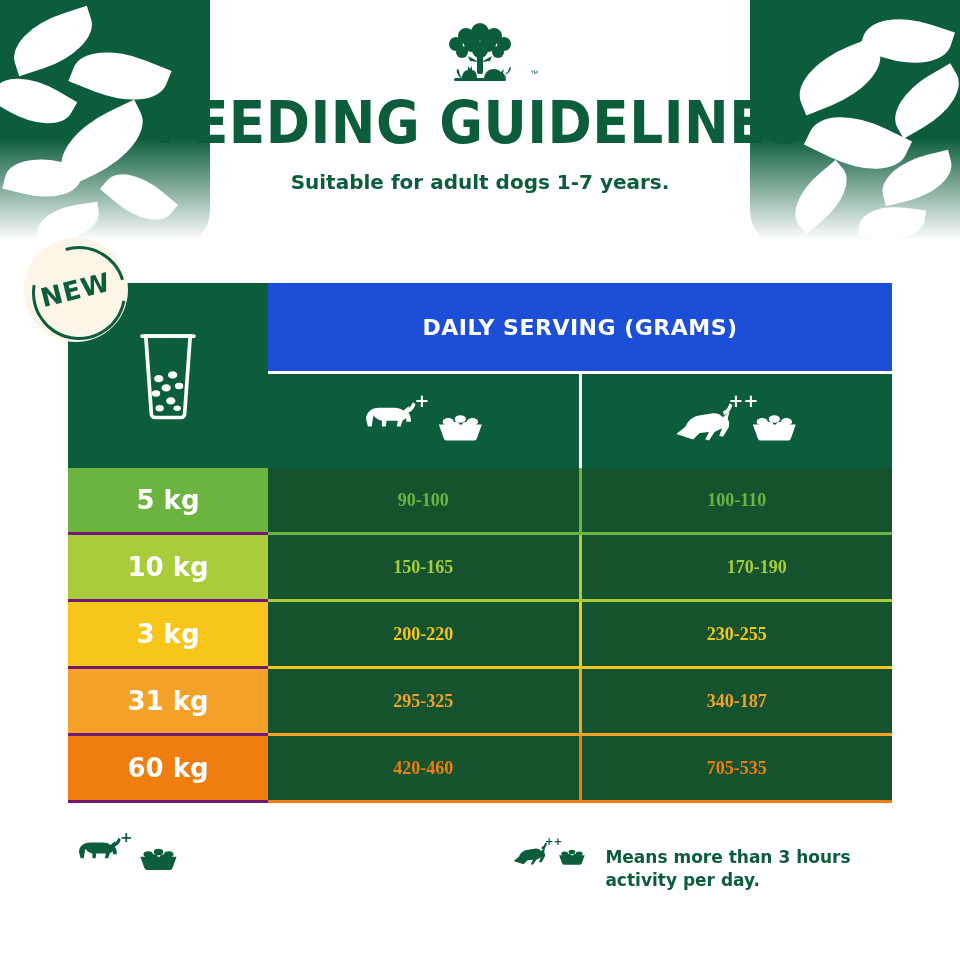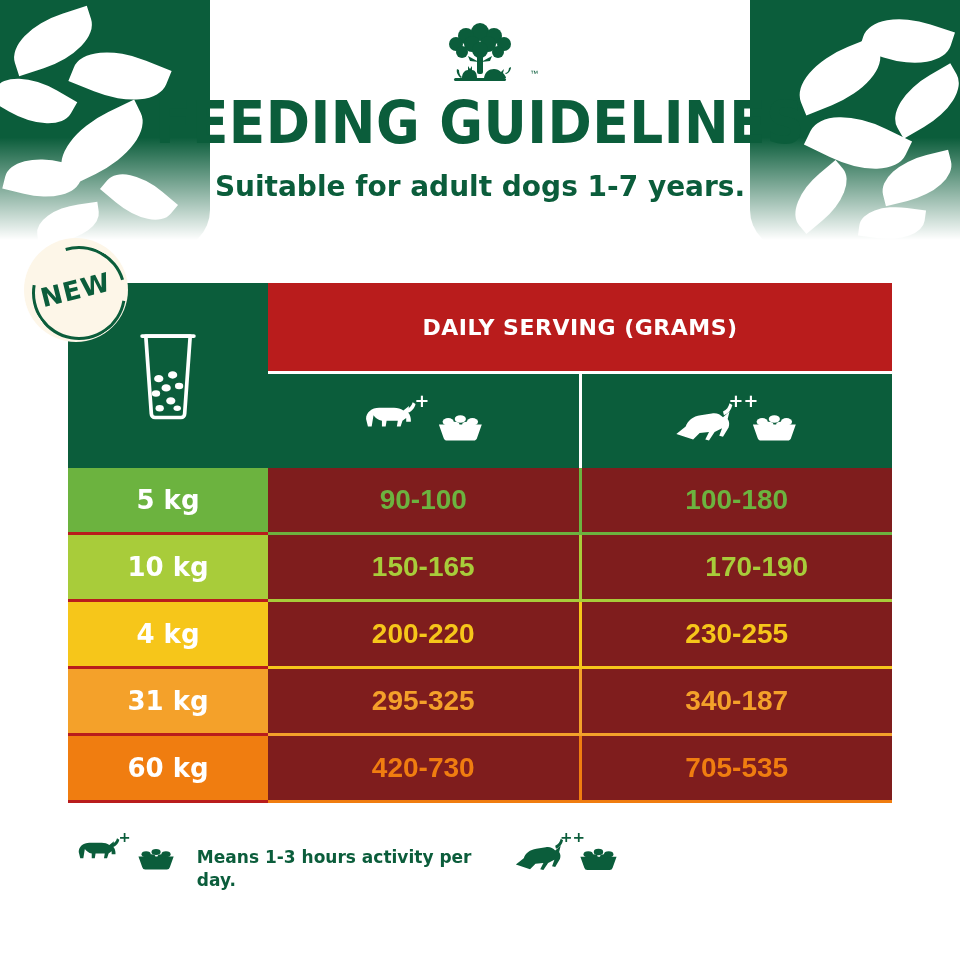--- a/index.html
+++ b/index.html
@@ -86,21 +86,21 @@
     font-size: 58px;
     letter-spacing: 0.5px;
     color: #0b5d3b;
     margin: 6px 0 0 0;
     line-height: 1;
     transform: scaleX(0.92);
   }
   .subtitle {
     font-family: "DejaVu Sans", sans-serif;
     font-weight: bold;
-    font-size: 28px;
+    font-size: 20px;
     color: #0b5d3b;
     margin-top: 18px;
   }
 
   
   .new-badge {
     position: absolute;
     left: 24px;
     top: 238px;
     width: 104px;
@@ -155,21 +155,21 @@
   td, th { padding: 0; }
 
   .cell-cup {
     width: 200px;
     background: #0b5d3b;
     height: 182px;
     text-align: center;
     vertical-align: middle;
   }
   .cell-daily {
-    background: #b91c1c;
+    background: #1d4ed8;
     color: #ffffff;
     height: 88px;
     text-align: center;
     font-family: "DejaVu Sans", sans-serif;
     font-weight: bold;
     font-size: 22px;
     letter-spacing: 0.5px;
   }
   .cell-act {
     background: #0b5d3b;
@@ -181,29 +181,29 @@
   .cell-act.first { border-left: none; }
   .sep-row td { height: 3px; background: #ffffff; padding: 0; }
 
   .weight {
     height: 64px;
     text-align: center;
     font-family: "DejaVu Sans", sans-serif;
     font-weight: bold;
     font-size: 26px;
     color: #ffffff;
-    border-bottom: 3px solid #b91c1c;
+    border-bottom: 3px solid #701a75;
   }
   .value {
     height: 64px;
     text-align: center;
-    font-family: Liberation Sans, sans-serif;
-    font-weight: bold;
-    font-size: 28px;
-    background: #7f1d1d;
+    font-family: Liberation Serif, serif;
+    font-weight: bold;
+    font-size: 18px;
+    background: #14532d;
   }
   .value.c1 { border-right: 3px solid; }
   .value.c2 { }
   tr.datarow td.value { border-bottom: 3px solid; }
 
   
   .notes {
     position: absolute;
     left: 68px;
     top: 828px;
@@ -352,40 +352,40 @@
             <ellipse cx="122" cy="36" rx="5" ry="3"></ellipse>
           </g>
           <text x="66" y="17" fill="#ffffff" font-family="DejaVu Sans, sans-serif" font-weight="bold" font-size="19">++</text>
         </svg>
       </td>
     </tr>
 
     <tr class="datarow">
       <td class="weight" style="background: rgb(108, 179, 63);">5 kg</td>
       <td class="value c1" style="color: rgb(108, 179, 63); border-bottom-color: rgb(108, 179, 63); border-right-color: rgb(108, 179, 63);">90-100</td>
-      <td class="value c2" style="color: rgb(108, 179, 63); border-bottom-color: rgb(108, 179, 63);">100-180</td>
+      <td class="value c2" style="color: rgb(108, 179, 63); border-bottom-color: rgb(108, 179, 63);">100-110</td>
     </tr>
     <tr class="datarow">
       <td class="weight" style="background: rgb(168, 204, 58);">10 kg</td>
       <td class="value c1" style="color: rgb(168, 204, 58); border-bottom-color: rgb(168, 204, 58); border-right-color: rgb(168, 204, 58);">150-165</td>
       <td class="value c2" style="color: rgb(168, 204, 58); border-bottom-color: rgb(168, 204, 58); padding-left: 40px;">170-190</td>
     </tr>
     <tr class="datarow">
-      <td class="weight" style="background: rgb(246, 198, 26);">4 kg</td>
+      <td class="weight" style="background: rgb(246, 198, 26);">3 kg</td>
       <td class="value c1" style="color: rgb(246, 198, 26); border-bottom-color: rgb(246, 198, 26); border-right-color: rgb(246, 198, 26);">200-220</td>
       <td class="value c2" style="color: rgb(246, 198, 26); border-bottom-color: rgb(246, 198, 26); margin-left: 32px;">230-255</td>
     </tr>
     <tr class="datarow">
       <td class="weight" style="background: rgb(244, 161, 42);">31 kg</td>
       <td class="value c1" style="color: rgb(244, 161, 42); border-bottom-color: rgb(244, 161, 42); border-right-color: rgb(244, 161, 42);">295-325</td>
       <td class="value c2" style="color: rgb(244, 161, 42); border-bottom-color: rgb(244, 161, 42);">340-187</td>
     </tr>
     <tr class="datarow">
       <td class="weight" style="background: rgb(240, 125, 16);">60 kg</td>
-      <td class="value c1" style="color: rgb(240, 125, 16); border-bottom-color: rgb(240, 125, 16); border-right-color: rgb(240, 125, 16);">420-730</td>
+      <td class="value c1" style="color: rgb(240, 125, 16); border-bottom-color: rgb(240, 125, 16); border-right-color: rgb(240, 125, 16);">420-460</td>
       <td class="value c2" style="color: rgb(240, 125, 16); border-bottom-color: rgb(240, 125, 16);">705-535</td>
     </tr>
   </tbody>
     </table>
 </div>
 
 <div class="notes">
   <div class="note n1">
     <svg viewBox="0 0 150 60" width="118" height="48" aria-hidden="true">
       <g fill="#0b5d3b">
@@ -393,30 +393,30 @@
         <path d="M56 20 c4-1 7-4 8-8 l3 2 c-1 5-5 9-10 10 z"></path>
         <path d="M92 36 h46 l-5 14 a4 4 0 0 1 -4 3 h-28 a4 4 0 0 1 -4 -3 z"></path>
         <ellipse cx="102" cy="33" rx="6" ry="4"></ellipse>
         <ellipse cx="115" cy="30" rx="6" ry="4"></ellipse>
         <ellipse cx="128" cy="33" rx="6" ry="4"></ellipse>
         <ellipse cx="109" cy="36" rx="5" ry="3"></ellipse>
         <ellipse cx="122" cy="36" rx="5" ry="3"></ellipse>
       </g>
       <text x="66" y="17" fill="#0b5d3b" font-family="DejaVu Sans, sans-serif" font-weight="bold" font-size="19">+</text>
     </svg>
-    <div class="txt">Means 1-3 hours activity per day.</div>
   </div>
   <div class="note n2">
     <svg viewBox="0 0 150 60" width="118" height="48" aria-hidden="true">
       <g fill="#0b5d3b">
         <path d="M10 46 l10-8 c2-6 8-11 16-12 l12-2 c5-1 9 1 12 4 l7-6 -2 8 c2 3 2 6 1 9 l-6 10 -4-1 3-8 -8 4 -6 9 -4-1 4-8 -10 1 -7 7 z"></path>
         <path d="M60 22 c4-2 6-5 7-9 l3 2 c-1 5-4 9-9 11 z"></path>
         <path d="M92 36 h46 l-5 14 a4 4 0 0 1 -4 3 h-28 a4 4 0 0 1 -4 -3 z"></path>
         <ellipse cx="102" cy="33" rx="6" ry="4"></ellipse>
         <ellipse cx="115" cy="30" rx="6" ry="4"></ellipse>
         <ellipse cx="128" cy="33" rx="6" ry="4"></ellipse>
         <ellipse cx="109" cy="36" rx="5" ry="3"></ellipse>
         <ellipse cx="122" cy="36" rx="5" ry="3"></ellipse>
       </g>
       <text x="66" y="17" fill="#0b5d3b" font-family="DejaVu Sans, sans-serif" font-weight="bold" font-size="19">++</text>
     </svg>
+    <div class="txt">Means more than 3 hours activity per day.</div>
   </div>
 </div>
 
 </body></html>

